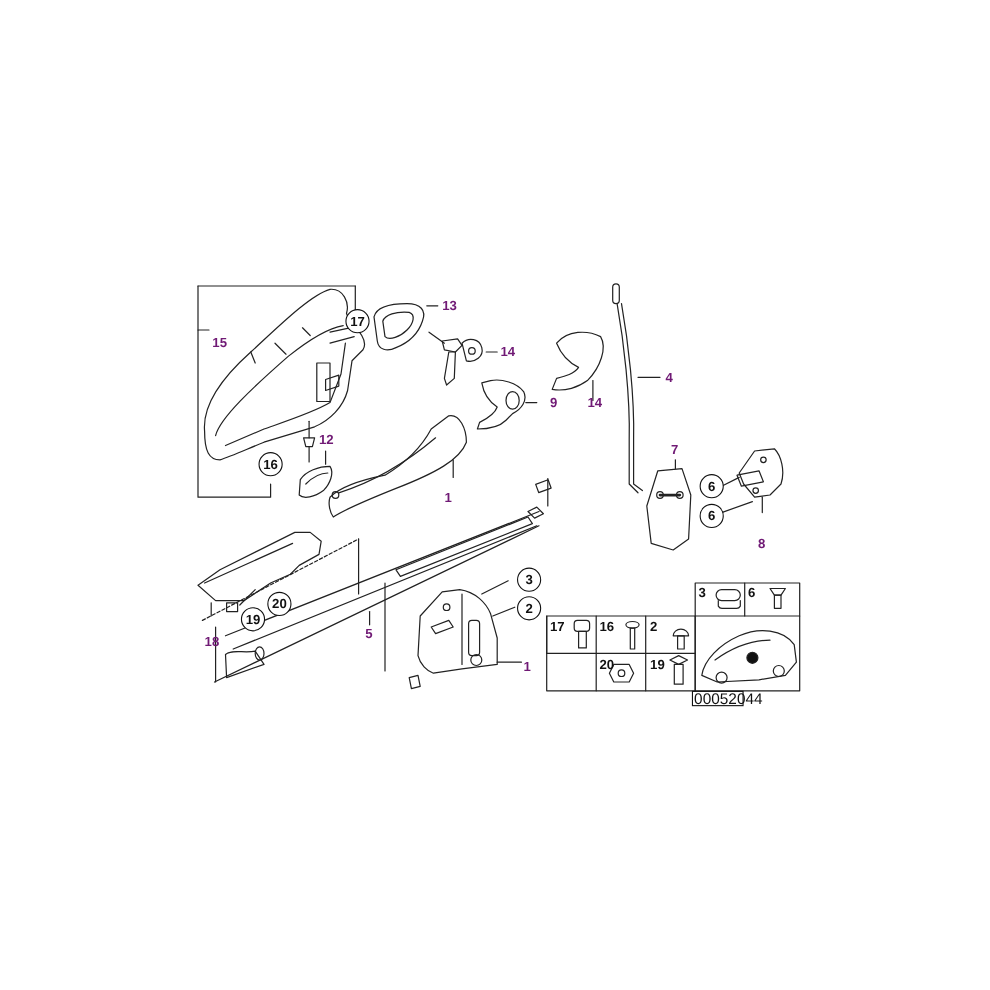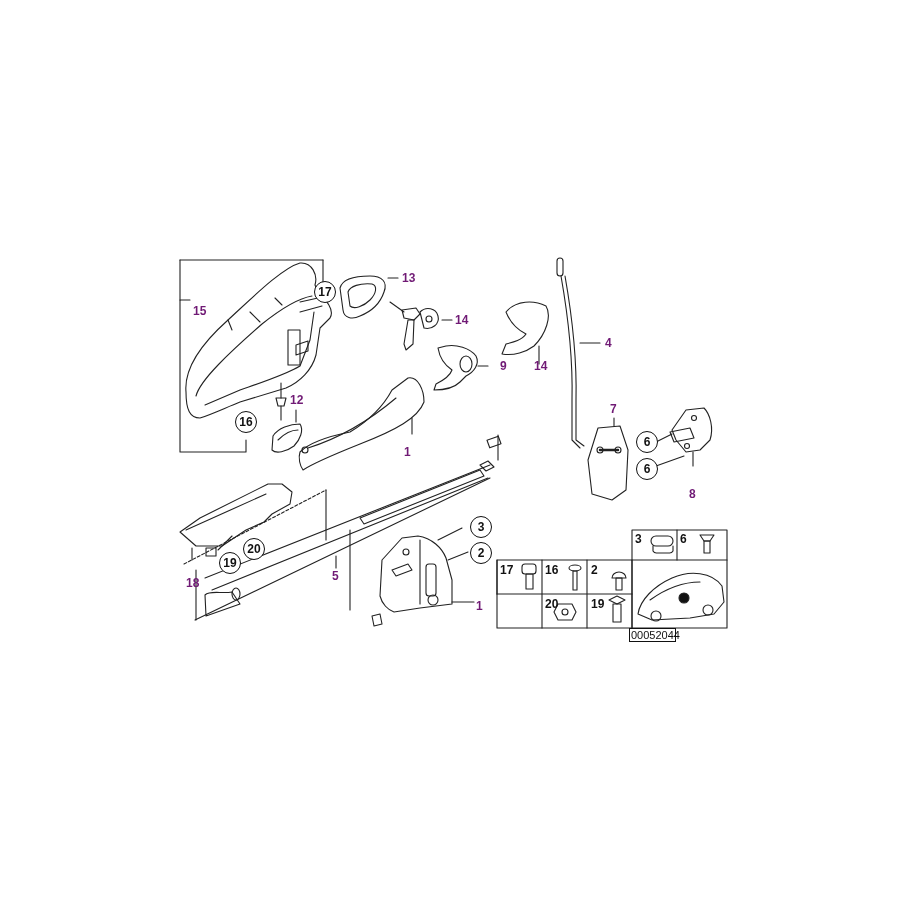--- a/index.html
+++ b/index.html
@@ -5,21 +5,21 @@
   html, body { margin:0; padding:0; background:#ffffff; }
   body { width:900px; height:900px; position:relative; overflow:hidden;
          font-family:"Liberation Sans", "DejaVu Sans", sans-serif; }
   #diagram { position:absolute; left:0; top:0; width:900px; height:900px; }
   .lbl { position:absolute; font-weight:bold; font-size:12px; color:#701a75; line-height:1; }
   .circ { position:absolute; width:22px; height:22px; border:1.5px solid #111; border-radius:50%;
           font-weight:bold; font-size:12px; color:#111; display:flex; align-items:center; justify-content:center;
           box-sizing:border-box; background:#fff; }
   .cell-lbl { position:absolute; font-weight:bold; font-size:12px; color:#111; }
   .code { position:absolute; left:629px; top:628px; width:44px; height:12px; border:1px solid #111;
-          font-size:11px; color:#111; line-height:12px; padding-left:1px; box-sizing:content-box;
+          font-size:14px; color:#111; line-height:12px; padding-left:1px; box-sizing:content-box;
           font-family:"Liberation Sans", sans-serif;text-align:center; }
 </style>
 </head>
 <body>
 
 <svg id="diagram" viewBox="0 0 900 900" xmlns="http://www.w3.org/2000/svg" fill="none" stroke="#222" stroke-width="1.1" stroke-linejoin="round" stroke-linecap="round">
 
   <g>
     <polyline points="190,300 180,300 180,452 246,452 246,440"></polyline>
     <line x1="180" y1="260" x2="180" y2="300"></line>

